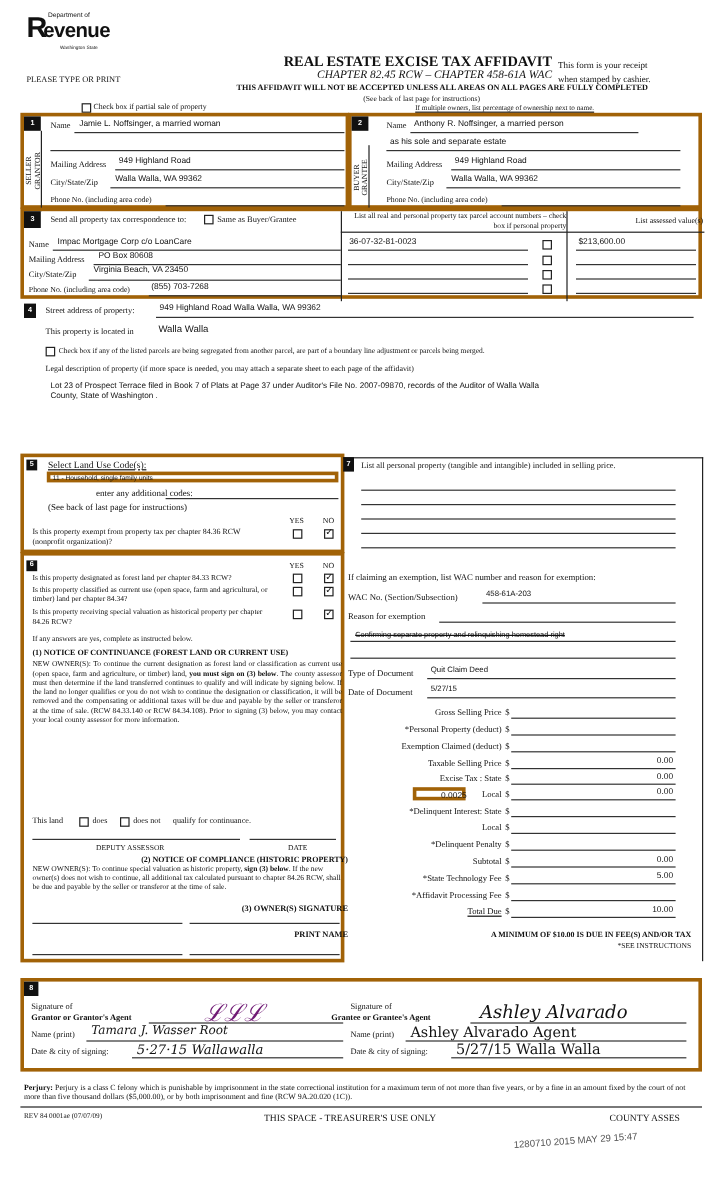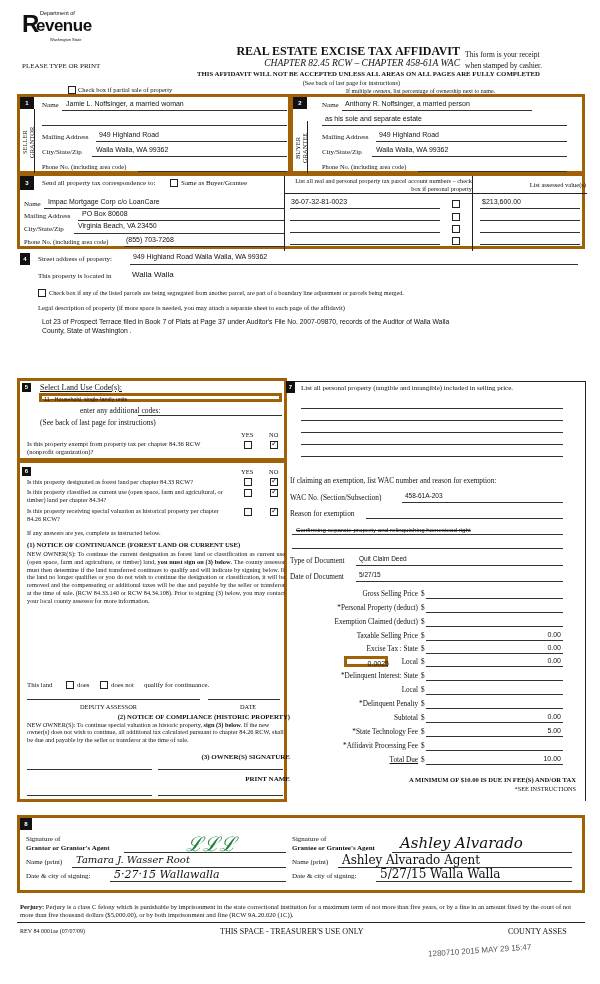--- a/index.html
+++ b/index.html
@@ -305,30 +305,30 @@
   <div class="abs bold center" style="left:0;top:394px;width:290px;font-size:6.6px;">A MINIMUM OF $10.00 IS DUE IN FEE(S) AND/OR TAX</div>
   <div class="abs center" style="left:0;top:403px;width:290px;font-size:6.3px;">*SEE INSTRUCTIONS</div>
 </div>
 <div class="abs" style="left:585px;top:381px;height:420px;border-left:1px solid #222;"></div>
 
 <div class="box" style="left:17px;top:815px;width:568px;height:78px;">
   <div class="badge" style="left:0;top:0;width:12px;height:12px;line-height:12px;">8</div>
   <div class="lbl" style="left:6px;top:17px;font-size:7px;">Signature of</div>
   <div class="lbl bold" style="left:6px;top:26px;font-size:7px;">Grantor or Grantor's Agent</div>
   <div class="line" style="left:104px;top:34px;width:162px;"></div>
-  <div class="hand abs" style="left:166px;top:12px;font-size:20px;color:#15803d;">ℒℒℒ</div>
+  <div class="hand abs" style="left:150px;top:12px;font-size:20px;color:#701a75;">ℒℒℒ</div>
   <div class="lbl" style="left:6px;top:40px;font-size:7px;">Name (print)</div>
   <div class="line" style="left:52px;top:49px;width:214px;"></div>
   <div class="hand abs" style="left:56px;top:36px;font-size:10px;">Tamara J. Wasser Root</div>
   <div class="lbl" style="left:6px;top:54px;font-size:7px;">Date &amp; city of signing:</div>
   <div class="line" style="left:90px;top:63px;width:176px;"></div>
   <div class="hand abs" style="left:94px;top:50px;font-size:11px;">5·27·15  Wallawalla</div>
 
   <div class="lbl" style="left:272px;top:17px;font-size:7px;">Signature of</div>
-  <div class="lbl bold" style="left:272px;top:26px;font-size:7px;">Grantee or Grantee's Agent</div>
+  <div class="lbl bold" style="left:256px;top:26px;font-size:7px;">Grantee or Grantee's Agent</div>
   <div class="line" style="left:372px;top:34px;width:180px;"></div>
   <div class="hand abs" style="left:380px;top:16px;font-size:15px;">Ashley Alvarado</div>
   <div class="lbl" style="left:272px;top:40px;font-size:7px;">Name (print)</div>
   <div class="line" style="left:318px;top:49px;width:234px;"></div>
   <div class="hand abs" style="left:322px;top:35px;font-size:12px;font-style:normal;">Ashley Alvarado  Agent</div>
   <div class="lbl" style="left:272px;top:54px;font-size:7px;">Date &amp; city of signing:</div>
   <div class="line" style="left:356px;top:63px;width:196px;"></div>
   <div class="hand abs" style="left:360px;top:49px;font-size:12px;font-style:normal;">5/27/15  Walla Walla</div>
 </div>
 

